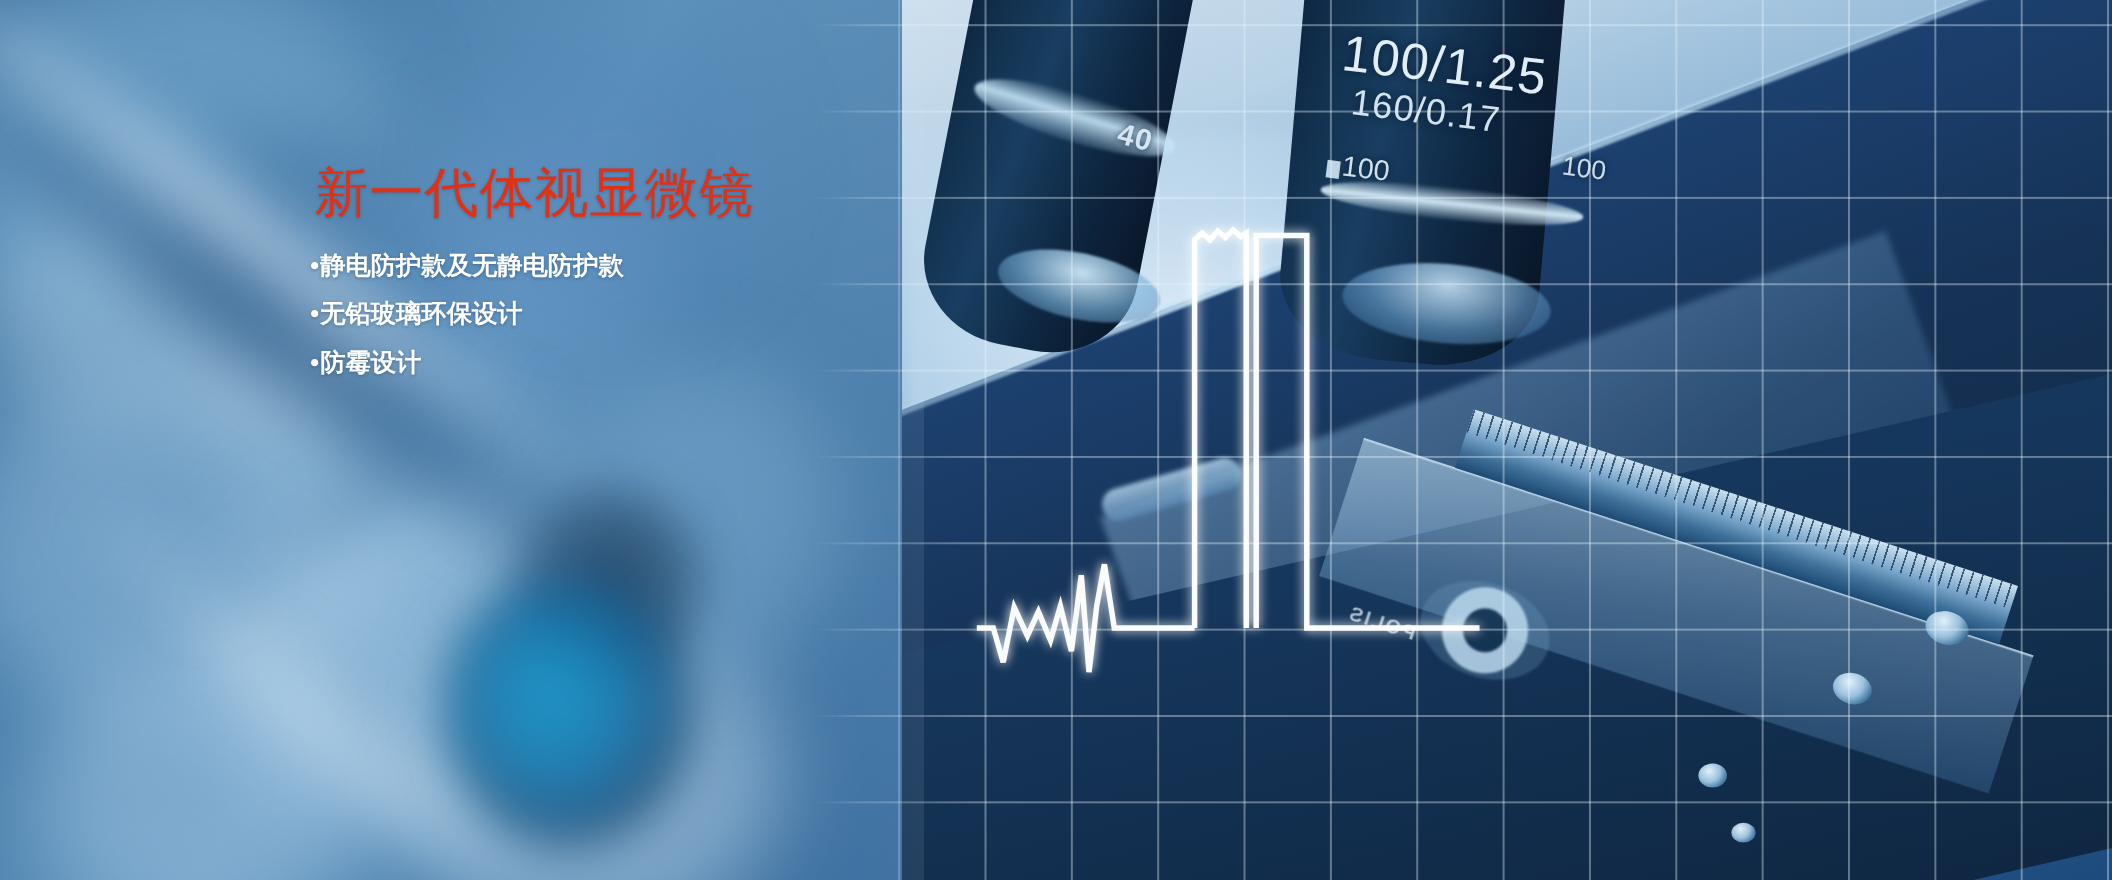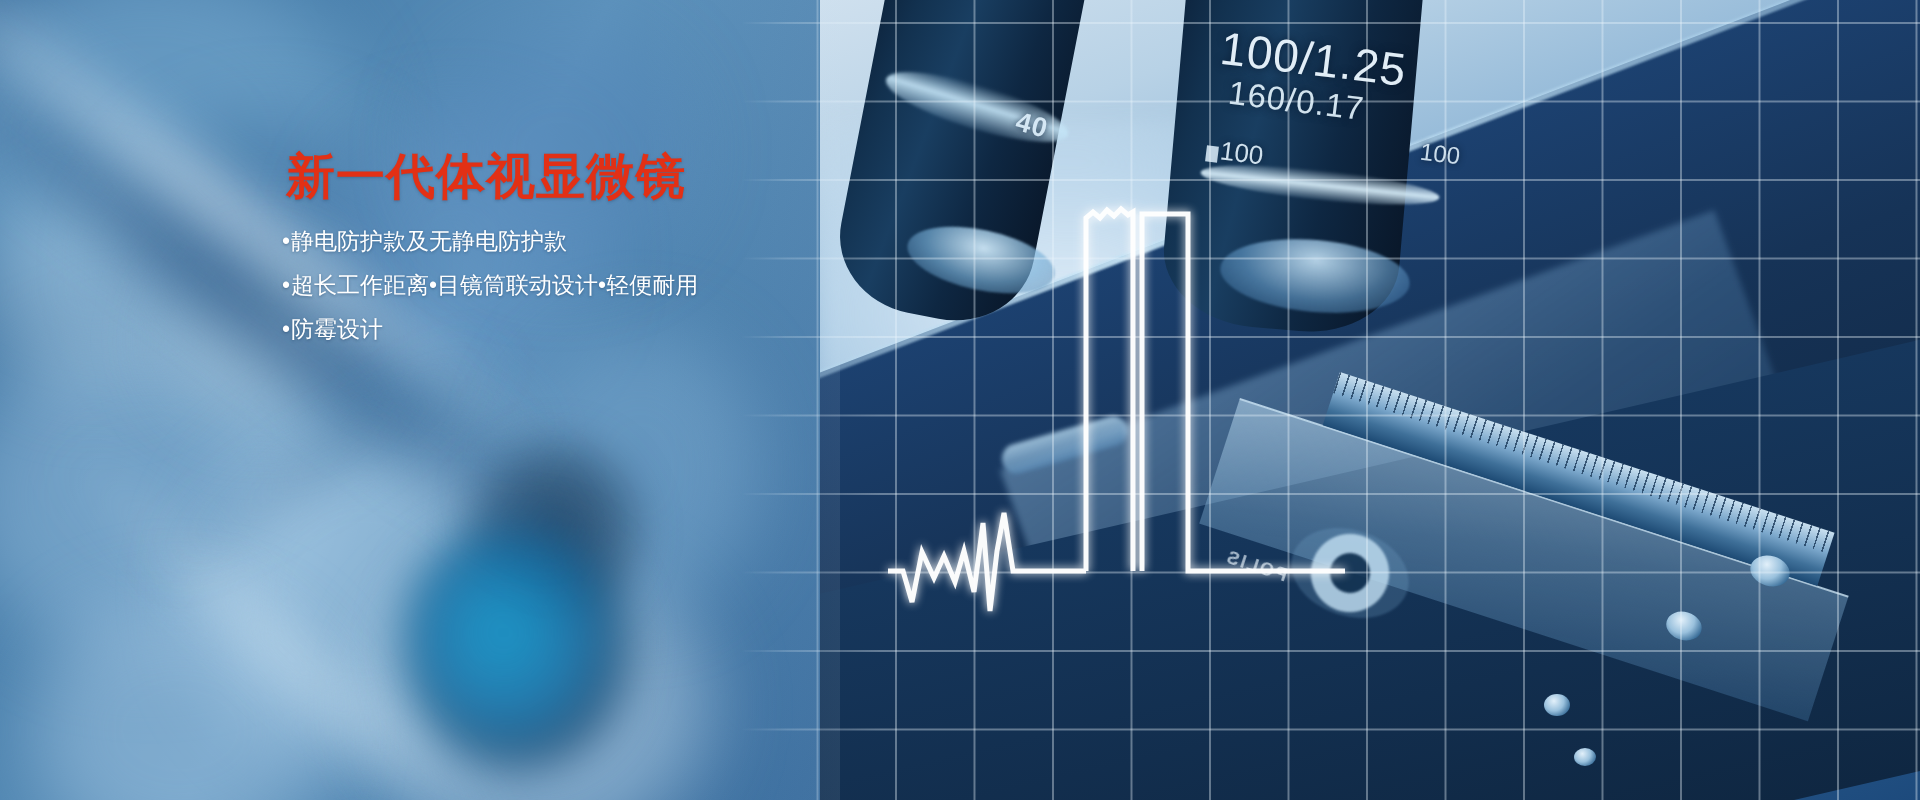--- a/index.html
+++ b/index.html
@@ -264,32 +264,32 @@
   }
 
   
   .wave{position:absolute;left:0;top:0;width:1920px;height:800px;pointer-events:none;}
 
   
   .copy{position:absolute;left:282px;top:150px;width:640px;}
   .headline{
     color:#e23015;
     font-size:49px;
-    font-weight:700;
+    font-weight:400;
     letter-spacing:1px;
     line-height:1.1;
     margin:0 0 26px 4px;
     text-shadow:0 1px 3px rgba(30,60,95,.35);
     white-space:nowrap;
   }
   .bullets{list-style:none;margin:0;padding:0;}
   .bullets li{
     color:#ffffff;
     font-size:23px;
-    font-weight:400;
+    font-weight:700;
     line-height:1;
     margin:0 0 21px 0;
     white-space:nowrap;
     text-shadow:0 1px 3px rgba(26,58,92,.45);
   }
   .bullets li .dot{margin-right:1px;}
 </style>
 </head>
 <body>
 
@@ -372,18 +372,18 @@
       <path d="M 1086 571 L 1086 218 L 1093 212 L 1100 218 L 1107 210
                L 1114 216 L 1121 209 L 1128 215 L 1133 212 L 1133 571"></path>
       <path d="M 1142 571 L 1142 214 L 1188 214 L 1188 571 L 1345 571"></path>
     </g>
   </svg>
 
   <div class="copy">
     <h1 class="headline">新一代体视显微镜</h1>
     <ul class="bullets">
       <li><span class="dot">•</span><span>静电防护款及无静电防护款</span></li>
-      <li><span class="dot">•</span><span>超长工作距离•目镜筒联动设计•轻便耐用</span></li>
+      <li><span class="dot">•</span><span>无铅玻璃环保设计</span></li>
       <li><span class="dot">•</span><span>防霉设计</span></li>
     </ul>
   </div>
 
 </div>
 
 </body></html>

